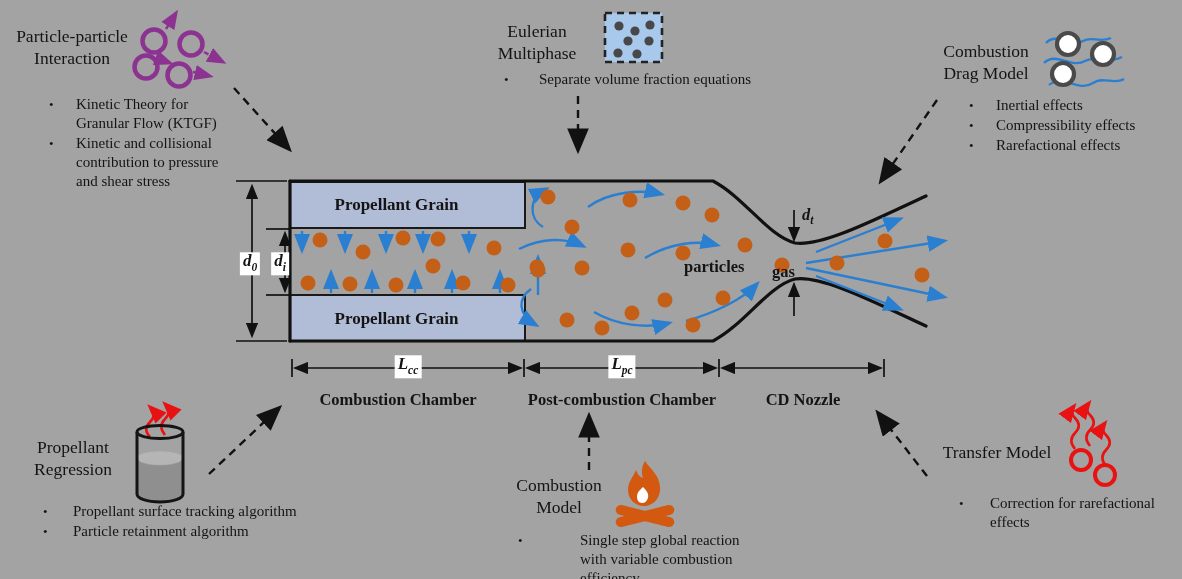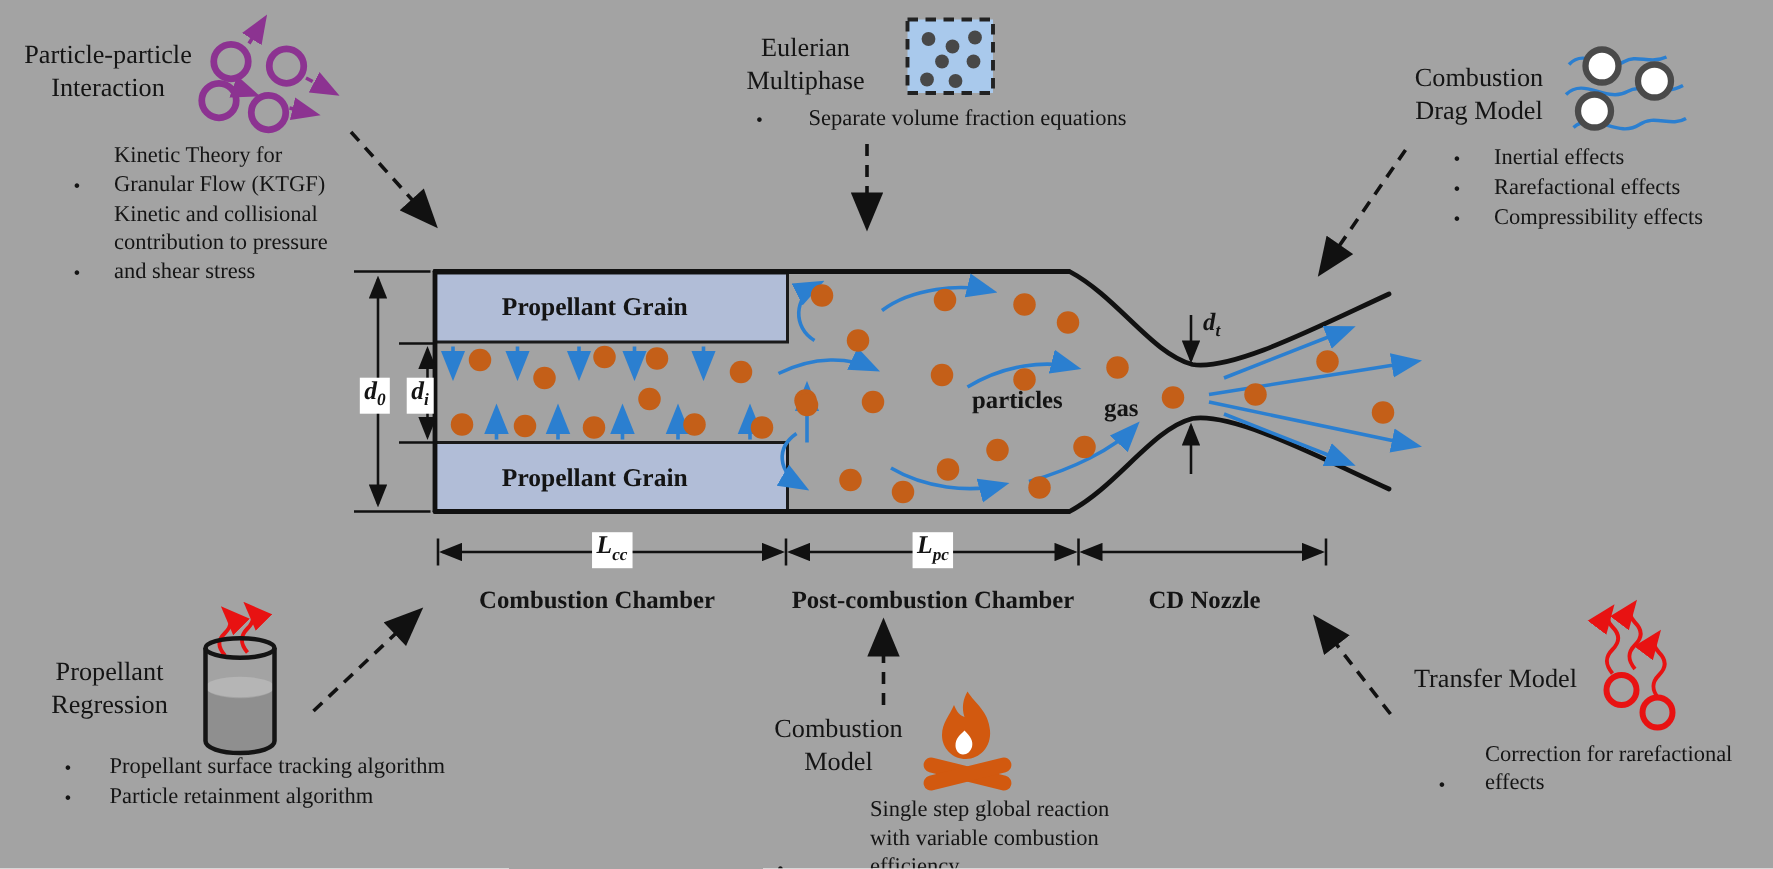--- a/index.html
+++ b/index.html
@@ -2,26 +2,26 @@
 <html><head>
 <meta charset="utf-8">
 <style>
   html,body{margin:0;padding:0;background:#fff;}
   .stage{position:relative;width:1182px;height:579px;background:#a3a3a3;overflow:hidden;
          font-family:"Liberation Serif",serif;color:#141414;}
   .abs{position:absolute;}
   svg.layer{position:absolute;left:0;top:0;}
   .title{font-size:17.5px;line-height:21.5px;text-align:center;}
   .bullets{position:absolute;}
-  .b{display:flex;align-items:flex-end;margin-bottom:1px;}
+  .b{display:flex;align-items:flex-start;margin-bottom:1px;}
   .b .dot{flex:none;width:27px;padding-left:7px;font-size:13px;line-height:19px;}
   .b .dot::before{content:"\2022";}
   .b .bt{font-size:15px;line-height:19px;}
   .grain{width:213px;text-align:center;font-weight:bold;font-size:17px;}
-  .flabel{font-weight:bold;font-size:16.5px;white-space:nowrap;}
+  .flabel{font-weight:bold;font-size:16.5px;white-space:nowrap;margin-left:36px;}
   .sec{font-weight:bold;font-size:16.5px;white-space:nowrap;transform:translateX(-50%);}
   .dim{font-weight:bold;font-style:italic;font-size:17px;background:#fff;padding:0 3px;
        transform:translate(-50%,-50%);line-height:18px;}
   .dim sub, .dimfree sub{font-size:11.5px;font-style:italic;}
   .dimfree{font-weight:bold;font-style:italic;font-size:16.5px;line-height:18px;}
 </style>
 </head>
 <body>
 
 <div class="stage">
@@ -250,25 +250,25 @@
     <div>Combustion</div>
     <div>Drag Model</div>
   </div>
   <div class="bullets" style="left:962px;top:96px;width:215px;">
     <div class="b">
         <span class="dot"></span>
       <span class="bt">Inertial effects</span>
       </div>
     <div class="b">
         <span class="dot"></span>
+      <span class="bt">Compressibility effects</span>
+      </div>
+    <div class="b">
+        <span class="dot"></span>
       <span class="bt">Rarefactional effects</span>
-      </div>
-    <div class="b">
-        <span class="dot"></span>
-      <span class="bt">Compressibility effects</span>
       </div>
   </div>
 
   <div class="abs title" style="left:14px;top:437px;width:118px;">
     <div>Propellant</div>
     <div>Regression</div>
   </div>
   <div class="bullets" style="left:36px;top:502px;width:310px;">
     <div class="b">
         <span class="dot" style="width:30px;"></span>

